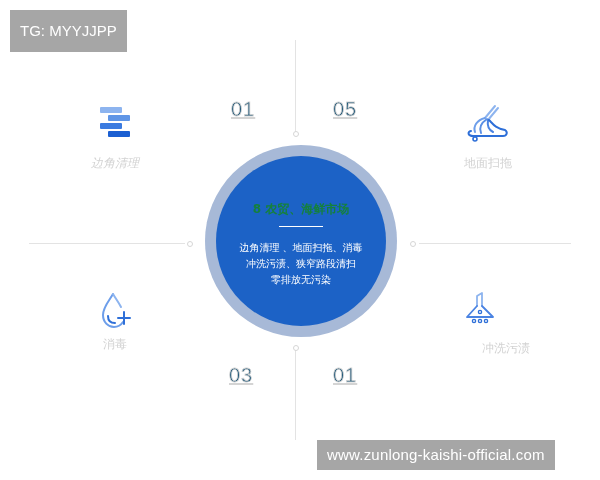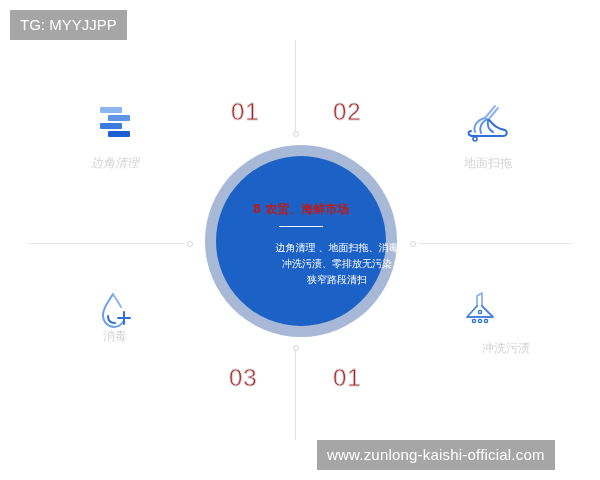--- a/index.html
+++ b/index.html
@@ -6,84 +6,85 @@
   body {
     width: 600px; height: 480px; position: relative; overflow: hidden;
     background: #ffffff;
     font-family: "DejaVu Sans", "Liberation Sans", sans-serif;
   }
   .badge {
     position: absolute; background: #a6a6a6; color: #ffffff;
     font-family: "Liberation Sans", "DejaVu Sans", sans-serif;
     white-space: nowrap;
   }
-  .badge-tg { left: 10px; top: 10px; height: 30px; line-height: 30px; padding: 0 10px; font-size: 15px; }
+  .badge-tg { left: 10px; top: 10px; height: 30px; line-height: 30px; padding: 6px 10px; font-size: 15px; }
   .badge-url { left: 317px; top: 440px; height: 30px; line-height: 30px; padding: 0 10px; font-size: 15px; letter-spacing: 0.2px; }
 
   .vline { position: absolute; left: 295px; width: 1px; background: #e3e3e3; }
   .vline.top { top: 40px; height: 92px; }
   .vline.bottom { top: 350px; height: 90px; }
   .hline { position: absolute; top: 243px; height: 1px; background: #e3e3e3; }
   .hline.left { left: 29px; width: 156px; }
   .hline.right { left: 419px; width: 152px; }
 
   .dot {
     position: absolute; width: 4px; height: 4px; border-radius: 50%;
     border: 1px solid #d6d6d6; background: #fff;
   }
 
   .num {
-    position: absolute; font-size: 24px; font-family: "Liberation Sans", "DejaVu Sans", sans-serif;
-    color: #b91c1c;
+    position: absolute; font-size: 20px; font-family: "Liberation Sans", "DejaVu Sans", sans-serif;
+    color: #0c4a6e;
     -webkit-text-stroke: 0.8px #d4d4d4;
     letter-spacing: 1px;
+    text-decoration: underline;
   }
 
   .item-label {
     position: absolute; font-size: 12px; color: #d2d2d2; width: 80px; text-align: center;
   }
   .icon { position: absolute; }
 
   .outer-ring {
     position: absolute; left: 205px; top: 145px; width: 192px; height: 192px;
     border-radius: 50%; background: #a7b9d7;
   }
   .inner-circle {
     position: absolute; left: 216px; top: 156px; width: 170px; height: 170px;
     border-radius: 50%; background: #1c62c6;
   }
   .center-title {
     position: absolute; left: 216px; top: 201px; width: 170px; text-align: center;
-    color: #b91c1c; font-size: 12px; font-weight: bold;
+    color: #15803d; font-size: 12px; font-weight: bold;
   }
   .center-divider {
     position: absolute; left: 279px; top: 226px; width: 44px; height: 1px; background: #ffffff;
   }
   .center-line {
     position: absolute; left: 216px; width: 170px; text-align: center;
-    color: #ffffff; font-size: 10px; white-space: nowrap; margin-left: 36px;
+    color: #ffffff; font-size: 10px; white-space: nowrap;
   }
 </style>
 </head>
 <body>
 
 <div class="badge badge-tg">TG: MYYJJPP</div>
 <div class="badge badge-url">www.zunlong-kaishi-official.com</div>
 
 <div class="vline top"></div>
 <div class="dot" style="left:293px; top:131px;"></div>
 <div class="vline bottom"></div>
 <div class="dot" style="left:293px; top:345px;"></div>
 <div class="hline left"></div>
 <div class="dot" style="left:187px; top:241px;"></div>
 <div class="hline right"></div>
 <div class="dot" style="left:410px; top:241px;"></div>
 
 <div class="num" style="left:231px; top:98px;">01</div>
-<div class="num" style="left:333px; top:98px;">02</div>
+<div class="num" style="left:333px; top:98px;">05</div>
 <div class="num" style="left:229px; top:364px;">03</div>
 <div class="num" style="left:333px; top:364px;">01</div>
 
 <div class="icon" style="left:98px; top:106px;">
   <svg width="34" height="32" viewBox="0 0 34 32">
     <rect x="2" y="1" width="22" height="6" rx="1" fill="#8db4ef"></rect>
     <rect x="10" y="9" width="22" height="6" rx="1" fill="#5f95e6"></rect>
     <rect x="2" y="17" width="22" height="6" rx="1" fill="#3b7be0"></rect>
     <rect x="10" y="25" width="22" height="6" rx="1" fill="#1b5fd2"></rect>
   </svg>
@@ -104,33 +105,33 @@
 <div class="item-label" style="left:448px; top:155px;text-align:center;">地面扫拖</div>
 
 <div class="icon" style="left:100px; top:292px;">
   <svg width="32" height="38" viewBox="0 0 32 38" fill="none" stroke-linecap="round">
     <path d="M13 2 C9 9 3 15 3 23 C3 30 8 35 14 35 C18 35 21 33 23 30" stroke="#6d9eea" stroke-width="2"></path>
     <path d="M13 2 C16 7 19 11 21 15" stroke="#8db4ef" stroke-width="2"></path>
     <path d="M8 24 C8 29 11 31 15 31" stroke="#2e6fd8" stroke-width="2"></path>
     <path d="M24 20 L24 32 M18 26 L30 26" stroke="#2e6fd8" stroke-width="2"></path>
   </svg>
 </div>
-<div class="item-label" style="left:75px; top:328px;">消毒</div>
+<div class="item-label" style="left:75px; top:336px;">消毒</div>
 
 <div class="icon" style="left:463px; top:292px;">
   <svg width="34" height="34" viewBox="0 0 34 34" fill="none" stroke-linecap="round" stroke-linejoin="round">
     <path d="M14 14 L14 4 L19 1 L19 14" stroke="#8db4ef" stroke-width="1.8"></path>
     <path d="M14 14 L4 25 L30 25 L19 14" stroke="#4a83e2" stroke-width="1.8"></path>
     <circle cx="17" cy="20" r="1.6" stroke="#2e6fd8" stroke-width="1.4"></circle>
     <circle cx="11" cy="29" r="1.6" stroke="#2e6fd8" stroke-width="1.4"></circle>
     <circle cx="17" cy="29" r="1.6" stroke="#2e6fd8" stroke-width="1.4"></circle>
     <circle cx="23" cy="29" r="1.6" stroke="#2e6fd8" stroke-width="1.4"></circle>
   </svg>
 </div>
 <div class="item-label" style="left:466px; top:340px;">冲洗污渍</div>
 
 <div class="outer-ring"></div>
 <div class="inner-circle"></div>
 <div class="center-title">8  农贸、海鲜市场</div>
 <div class="center-divider"></div>
 <div class="center-line" style="top:241px;">边角清理 、地面扫拖、消毒</div>
-<div class="center-line" style="top:257px;">冲洗污渍、零排放无污染</div>
-<div class="center-line" style="top:273px;">狭窄路段清扫</div>
+<div class="center-line" style="top:257px;">冲洗污渍、狭窄路段清扫</div>
+<div class="center-line" style="top:273px;">零排放无污染</div>
 
 </body></html>

